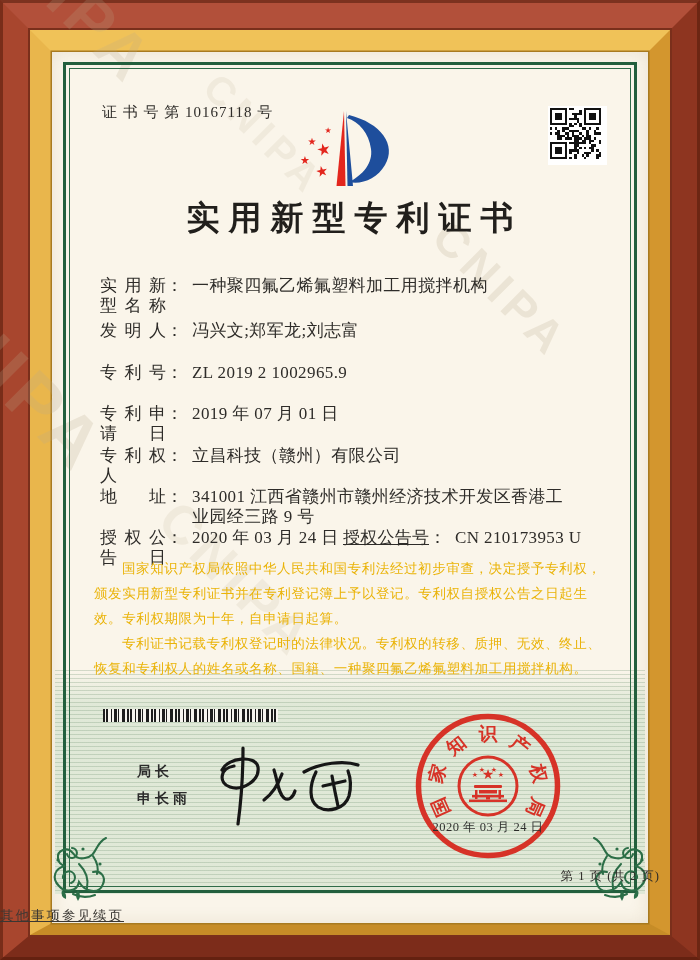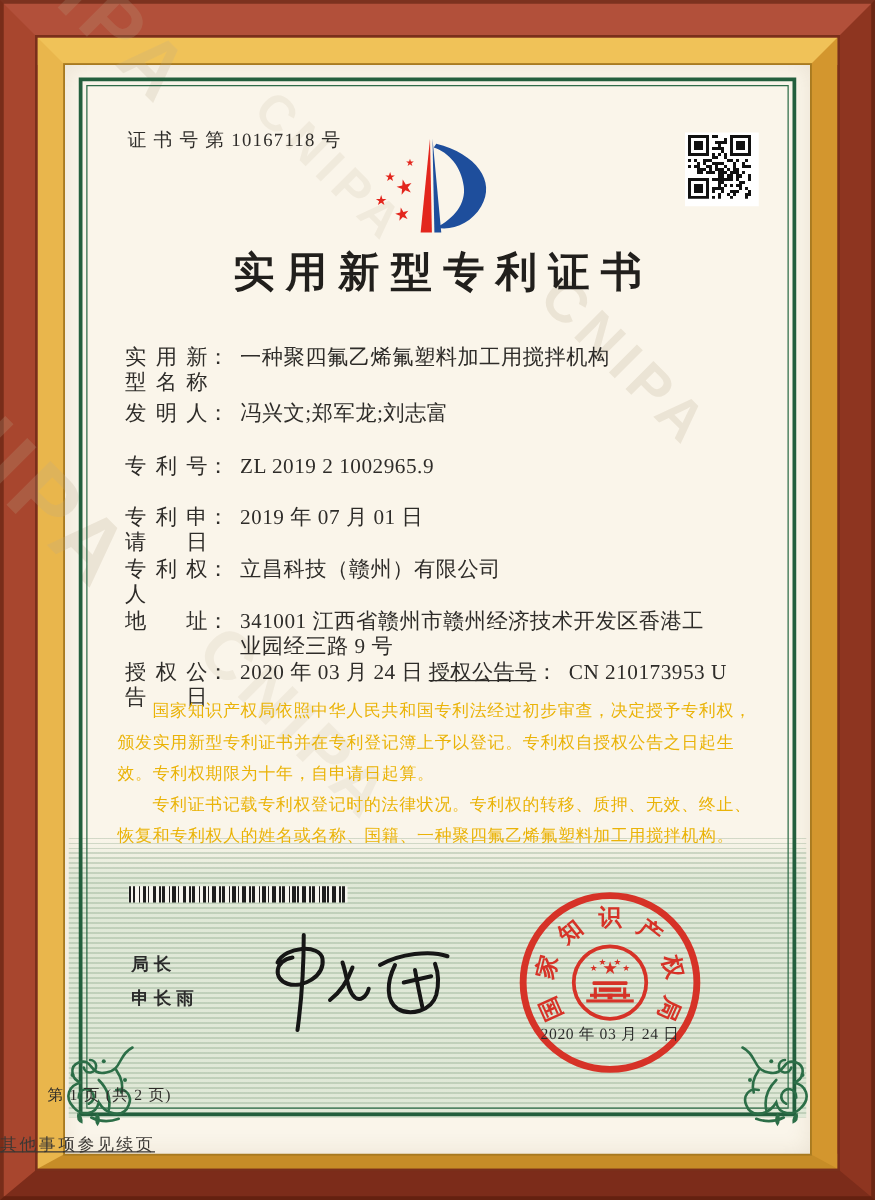--- a/index.html
+++ b/index.html
@@ -54,25 +54,25 @@
   .legal{position:absolute;left:94px;top:556px;width:516px;font-size:13.5px;line-height:25px;
          letter-spacing:.6px;color:#eab308;z-index:5;}
   .legal p{margin:0;text-indent:28px;}
   
   .barcode{position:absolute;left:103px;top:709px;width:175px;height:13px;z-index:5;
     background:repeating-linear-gradient(90deg,#1d1d1d 0 2px,#f6f4ee 2px 3px,#1d1d1d 3px 5px,
       #f6f4ee 5px 8px,#1d1d1d 8px 9px,#f6f4ee 9px 11px,#1d1d1d 11px 14px,#f6f4ee 14px 15px,
       #1d1d1d 15px 16px,#f6f4ee 16px 19px,#1d1d1d 19px 22px,#f6f4ee 22px 24px);}
   .signer{position:absolute;left:105px;top:763px;font-family:"Liberation Sans","DejaVu Sans",sans-serif;
           font-size:14px;font-weight:600;letter-spacing:4px;color:#2b2b2b;z-index:5;}
-  .signer div{margin-bottom:9px;}
+  .signer div{margin-bottom:9px;margin-left:32px;}
   .autograph{position:absolute;left:198px;top:742px;z-index:5;}
   .seal{position:absolute;left:412px;top:710px;z-index:6;opacity:.93;}
-  .pageno{position:absolute;left:0;top:868px;width:660px;text-align:left;font-size:12.5px;
-          letter-spacing:1px;z-index:5;margin-left:38px;}
+  .pageno{position:absolute;left:0;top:868px;width:660px;text-align:right;font-size:12.5px;
+          letter-spacing:1px;z-index:5;}
   .contnote{position:absolute;left:0;top:907px;width:660px;font-size:13.5px;
           letter-spacing:2px;color:#3a3733;z-index:5;text-decoration:underline;}
 </style>
 </head>
 <body>
 
 <div class="page">
   <div class="wood"></div>
   <div class="gold"></div>
   <div class="paper"></div>

